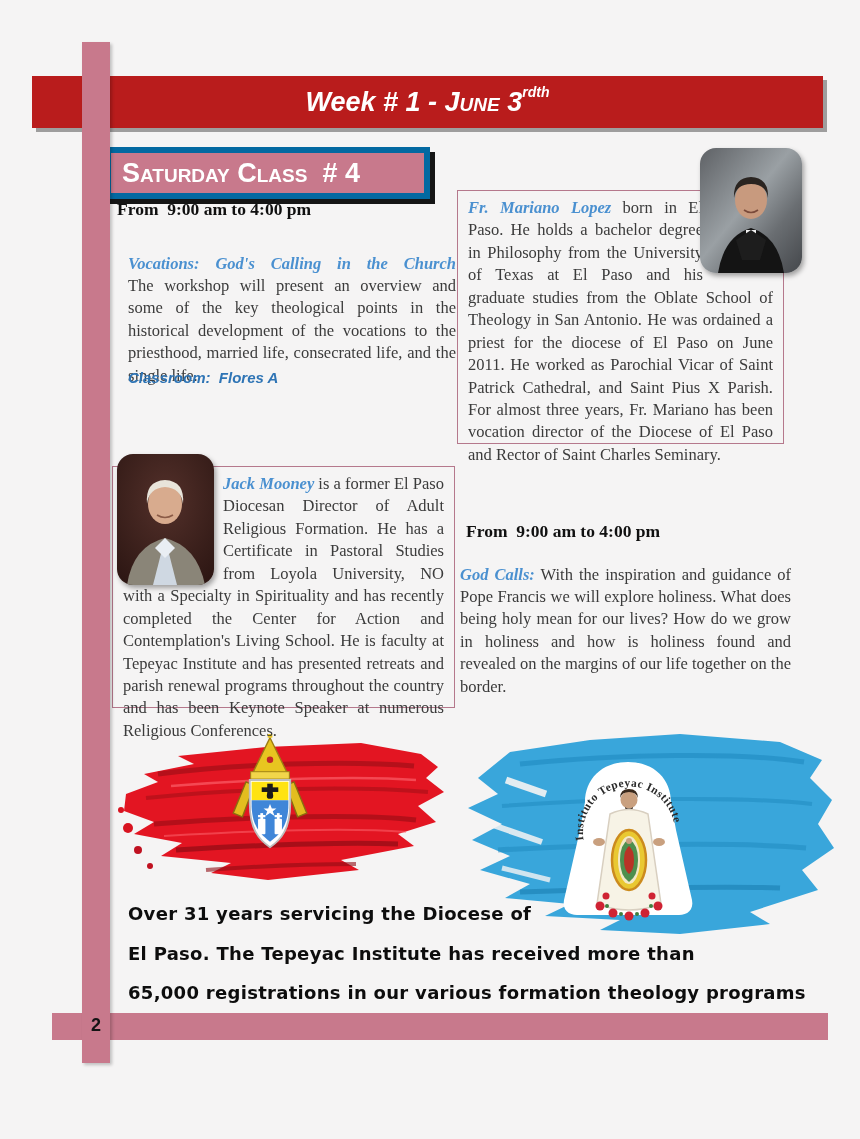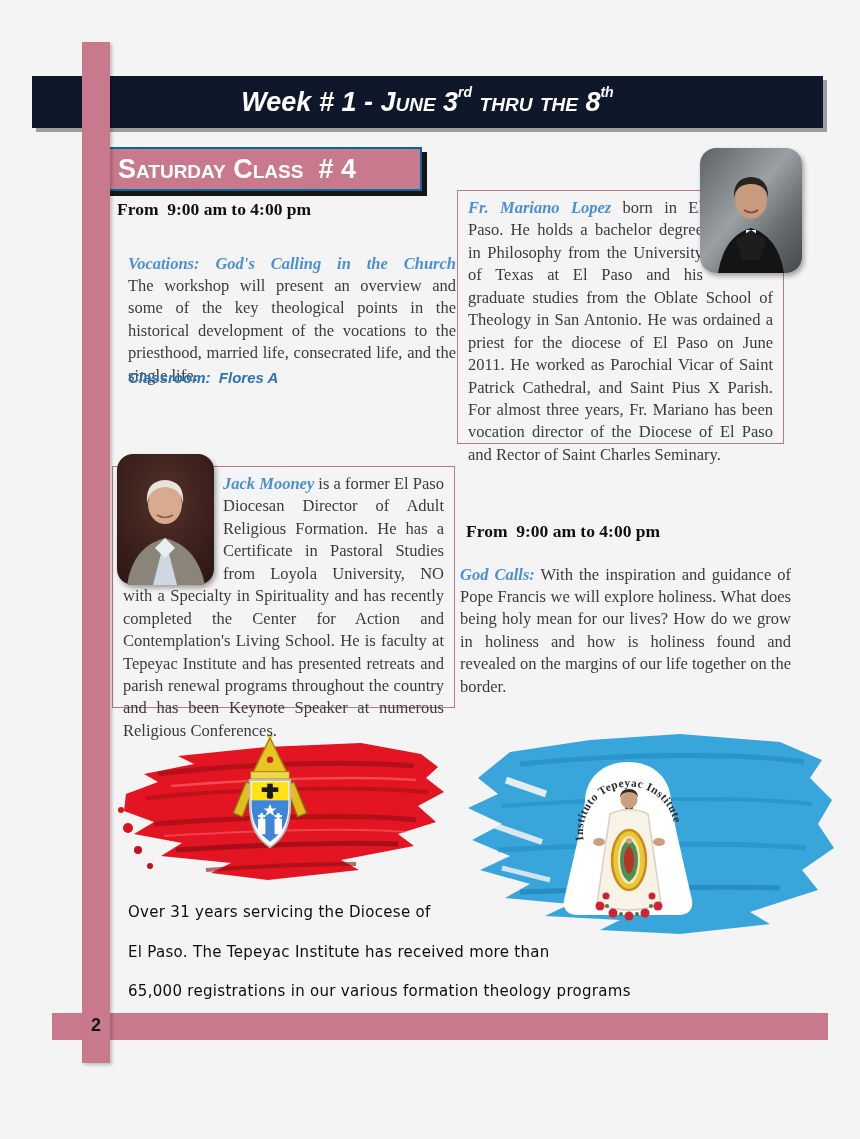--- a/index.html
+++ b/index.html
@@ -5,28 +5,28 @@
   html,body{margin:0;padding:0;background:#ffffff;}
   .page{position:relative;width:860px;height:1139px;background:#f5f4f4;overflow:hidden;
         font-family:"Liberation Serif",serif;}
   
   .vbar{position:absolute;left:82px;top:42px;width:28px;height:1021px;background:#c8798c;
         z-index:6;box-shadow:2px 2px 3px rgba(0,0,0,.22);}
   .bottom-bar{position:absolute;left:52px;top:1013px;width:776px;height:27px;background:#c8798c;z-index:5;}
   .page-num{position:absolute;left:82px;top:1015px;width:28px;text-align:center;z-index:8;
         font-family:"Liberation Sans",sans-serif;font-weight:bold;font-size:18px;color:#141414;}
   
-  .banner{position:absolute;left:32px;top:76px;width:791px;height:52px;background:#0f172a;
+  .banner{position:absolute;left:32px;top:76px;width:791px;height:52px;background:#b91c1c;
         box-shadow:4px 4px 0 rgba(110,110,110,.65);z-index:4;display:flex;align-items:center;
         justify-content:center;color:#fff;font-family:"Liberation Sans",sans-serif;
         font-style:italic;font-weight:bold;font-size:27px;white-space:pre;}
   .banner .sc{font-variant:small-caps;}
   .banner sup{font-size:0.52em;position:relative;top:-0.72em;}
   
-  .class-header{position:absolute;background:#c8798c;border:2px solid #0369a1;
+  .class-header{position:absolute;background:#c8798c;border:6px solid #0369a1;
         box-shadow:5px 5px 0 #151515;color:#fff;font-family:"Liberation Sans",sans-serif;
         font-weight:bold;font-variant:small-caps;font-size:27px;line-height:40px;
         padding-left:11px;white-space:pre;z-index:3;}
   #c4hdr{left:105px;top:147px;width:302px;height:40px;}
   #c5hdr{left:460px;top:462px;width:298px;height:40px;}
   .time{position:absolute;font-weight:bold;font-size:17.5px;color:#101010;white-space:pre;}
   #time4{left:117px;top:199px;}
   #time5{left:466px;top:521px;}
   .para{position:absolute;text-align:justify;font-size:16.5px;line-height:1.36;color:#3b3b3b;}
   #c4para{left:128px;top:236px;width:328px;}
@@ -49,34 +49,34 @@
         box-shadow:2px 3px 5px rgba(0,0,0,.35);}
   #mariano-photo{left:700px;top:148px;width:102px;height:125px;}
   #mooney-photo{left:117px;top:454px;width:97px;height:131px;}
   .photo svg{display:block;}
   
   .splash{position:absolute;z-index:1;}
   #red-splash{left:116px;top:732px;width:334px;height:162px;}
   #blue-splash{left:450px;top:720px;width:392px;height:230px;}
   
   .footer-line{position:absolute;left:128px;font-family:"DejaVu Sans",sans-serif;
-        font-weight:400;font-size:15px;color:#0d0d0d;letter-spacing:.3px;z-index:7;white-space:pre;}
+        font-weight:700;font-size:18px;color:#0d0d0d;letter-spacing:.3px;z-index:7;white-space:pre;}
   #fl1{top:903px;}
   #fl2{top:943px;}
   #fl3{top:982px;}
 </style>
 </head>
 <body>
 
 <div class="page">
 
   <div class="vbar"></div>
   <div class="bottom-bar"></div>
 
-  <div class="banner"><span>Week # 1 - </span><span class="sc">June 3</span><sup>rd</sup><span class="sc"> thru the 8</span><sup>th</sup></div>
+  <div class="banner"><span>Week # 1 - </span><span class="sc">June 3</span><sup>rd</sup><sup>th</sup></div>
 
   <div class="class-header" id="c4hdr">Saturday Class  # 4</div>
   <div class="time" id="time4">From  9:00 am to 4:00 pm</div>
 
   <p class="para" id="c4para"><span class="lead-line">Vocations:  God's  Calling  in  the  Church</span><span>The workshop will present an overview and some of the key theological points in the historical development of the vocations to the priesthood, married life, consecrated life, and the single life.</span></p>
 
   <div class="classroom" id="c4classroom">Classroom:  Flores A</div>
 
   <div class="bio-box" id="mariano-box"><span class="spacer-r"></span><span class="lead">Fr. Mariano Lopez</span><span> born in El Paso. He holds a bachelor degree in Philosophy from the University of Texas at El Paso and his graduate studies from the Oblate School of Theology in San Antonio. He was ordained a priest for the diocese of El Paso on June 2011. He worked as Parochial Vicar of Saint Patrick Cathedral, and Saint Pius X Parish. For almost three years, Fr. Mariano has been vocation director of the Diocese of El Paso and Rector of Saint Charles Seminary.</span></div>
 

